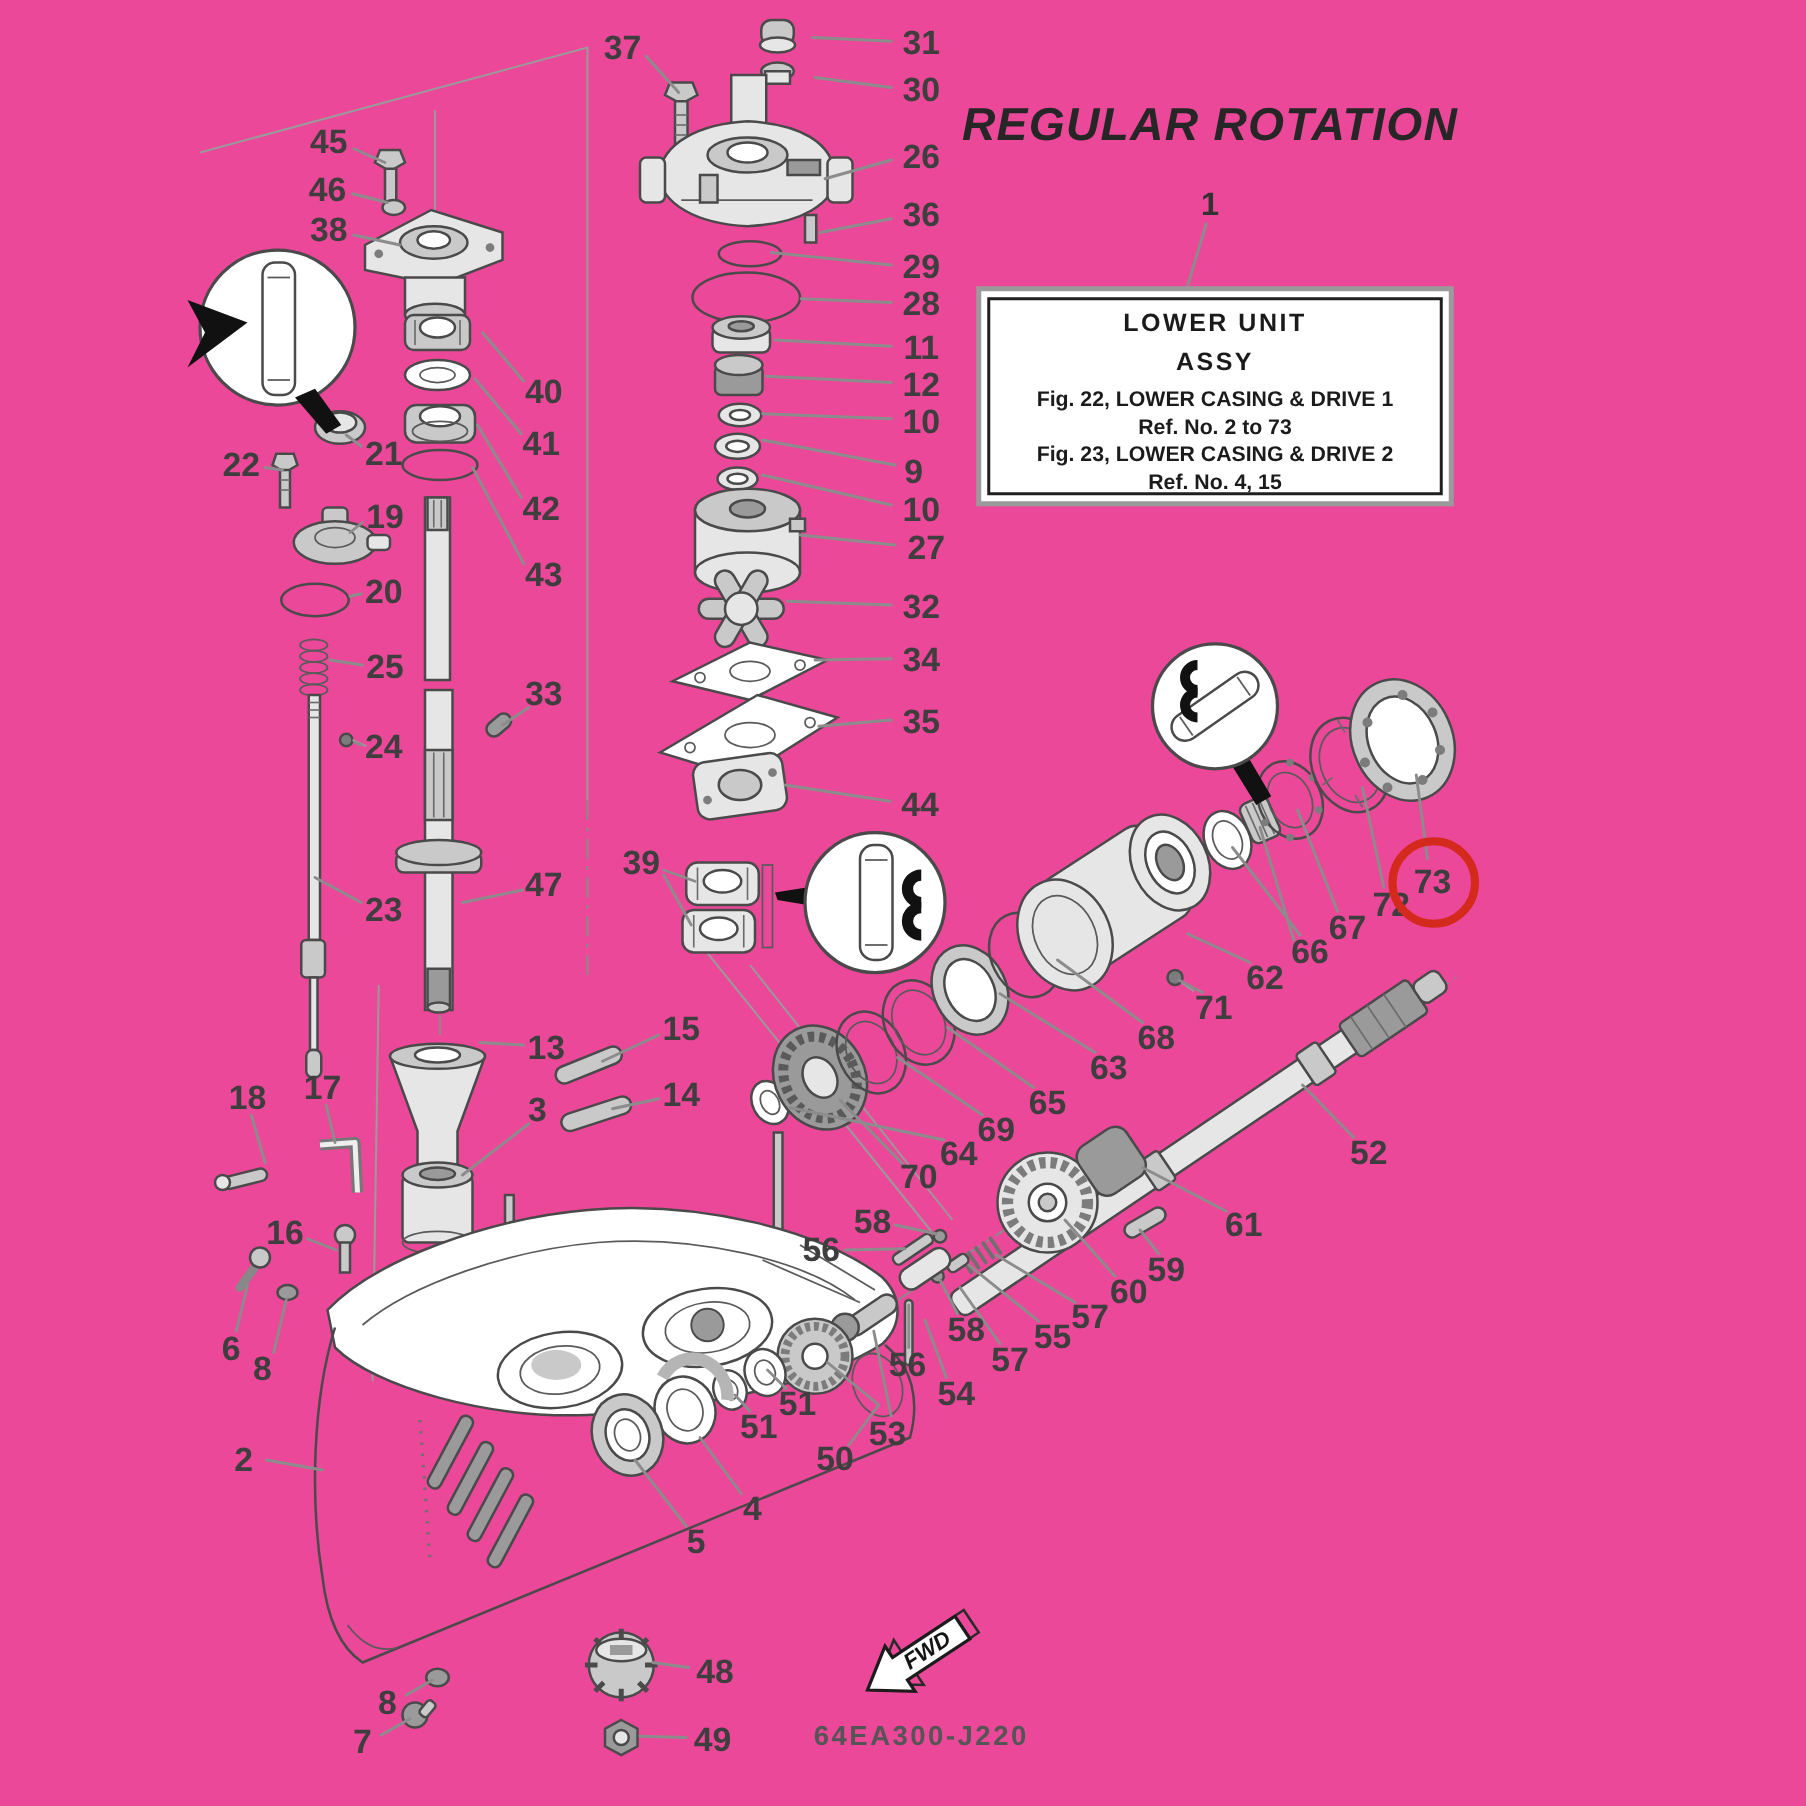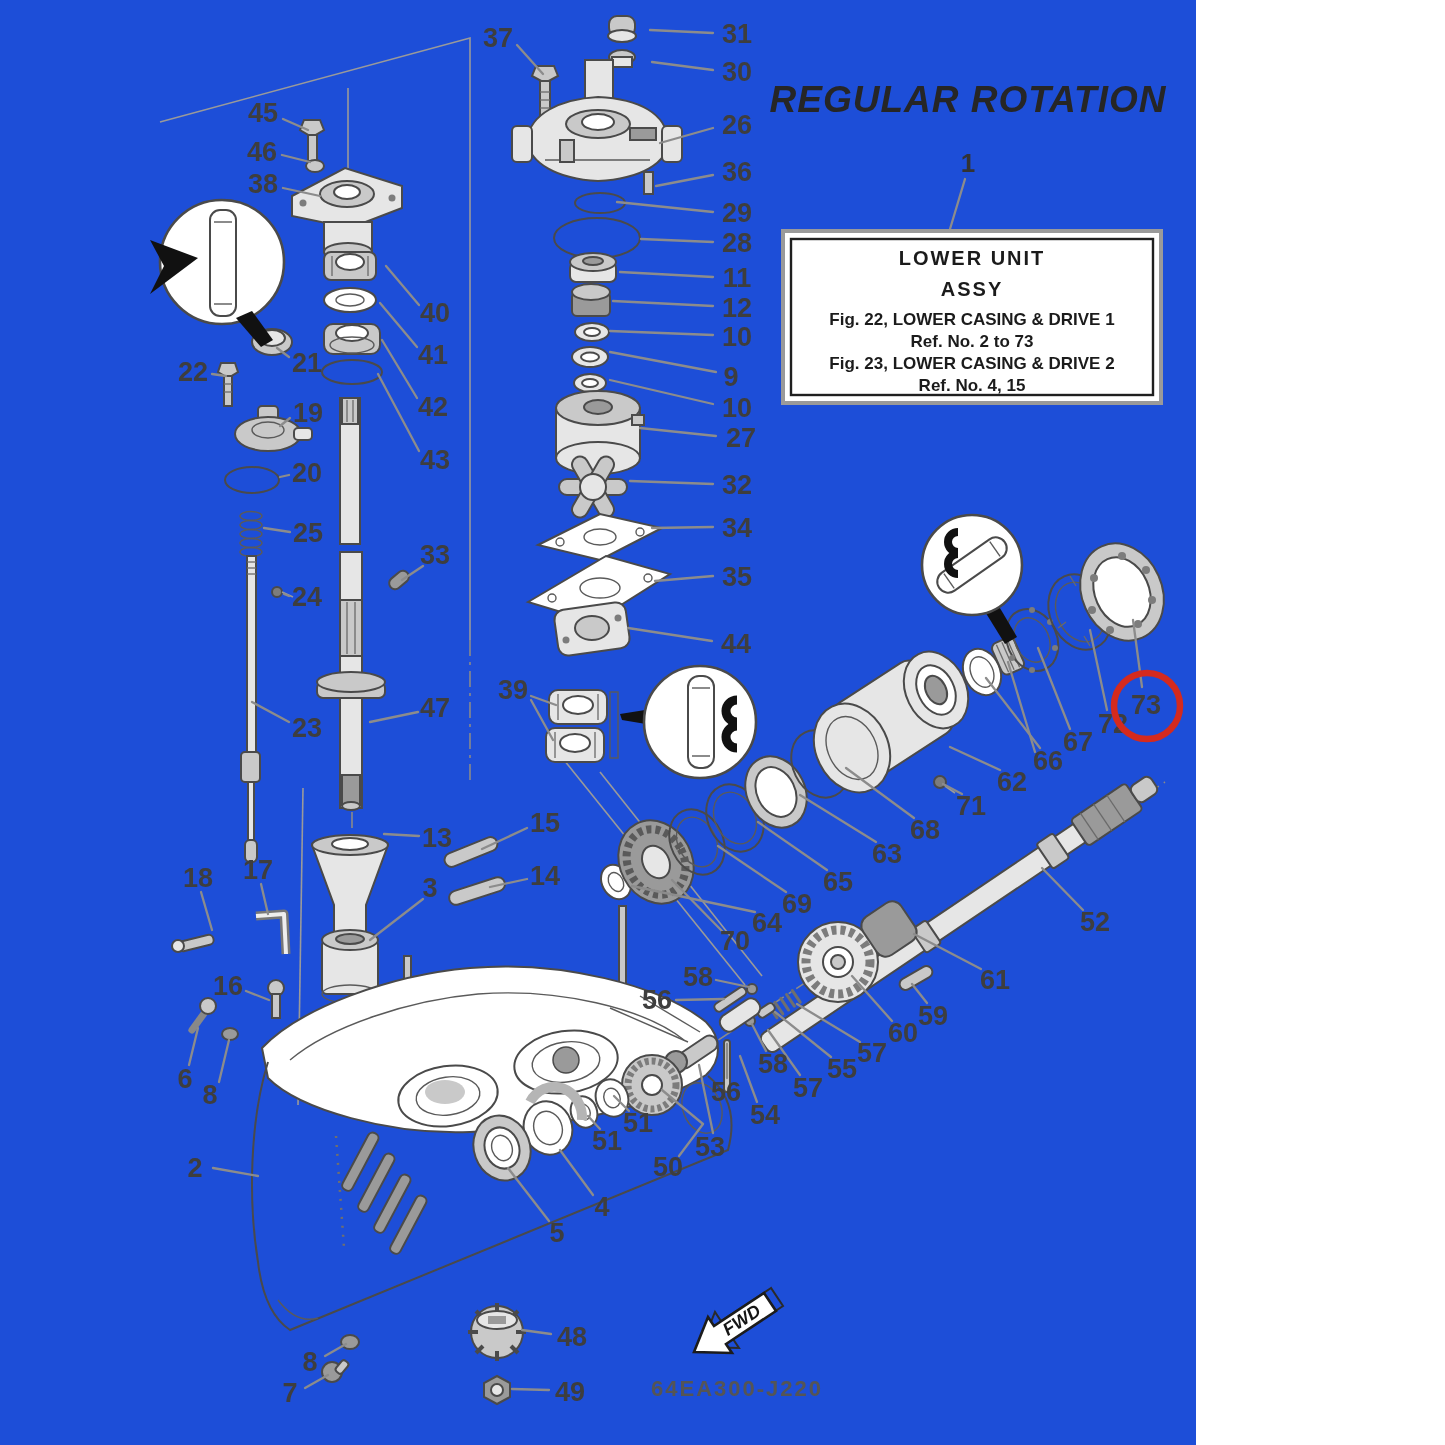--- a/index.html
+++ b/index.html
@@ -1,16 +1,16 @@
 <!DOCTYPE html>
 <html><head>
 <meta charset="utf-8">
 <style>
   html,body{margin:0;padding:0;background:#ffffff;}
-  .stage{position:relative;width:1196px;height:1445px;background:#1d4ed8;overflow:hidden;
+  .stage{position:relative;width:1445px;height:1445px;background:#ec4899;overflow:hidden;
          font-family:"Liberation Sans",sans-serif;text-align:center;}
   svg{display:block;}
   
   .leader{stroke:#8c8c8c;stroke-width:2.3;stroke-linecap:round;}
   .plabel{font:700 27px "Liberation Sans",sans-serif;fill:#3e3e3e;text-anchor:middle;dominant-baseline:central;}
   .part{stroke:#4a4a4a;stroke-width:2;fill:#ffffff;}
   .part-thin{stroke:#5a5a5a;stroke-width:1.4;fill:none;}
   .grey{fill:#c9c9c9;}
   .grey2{fill:#e6e6e6;}
   .dark{fill:#9a9a9a;}

